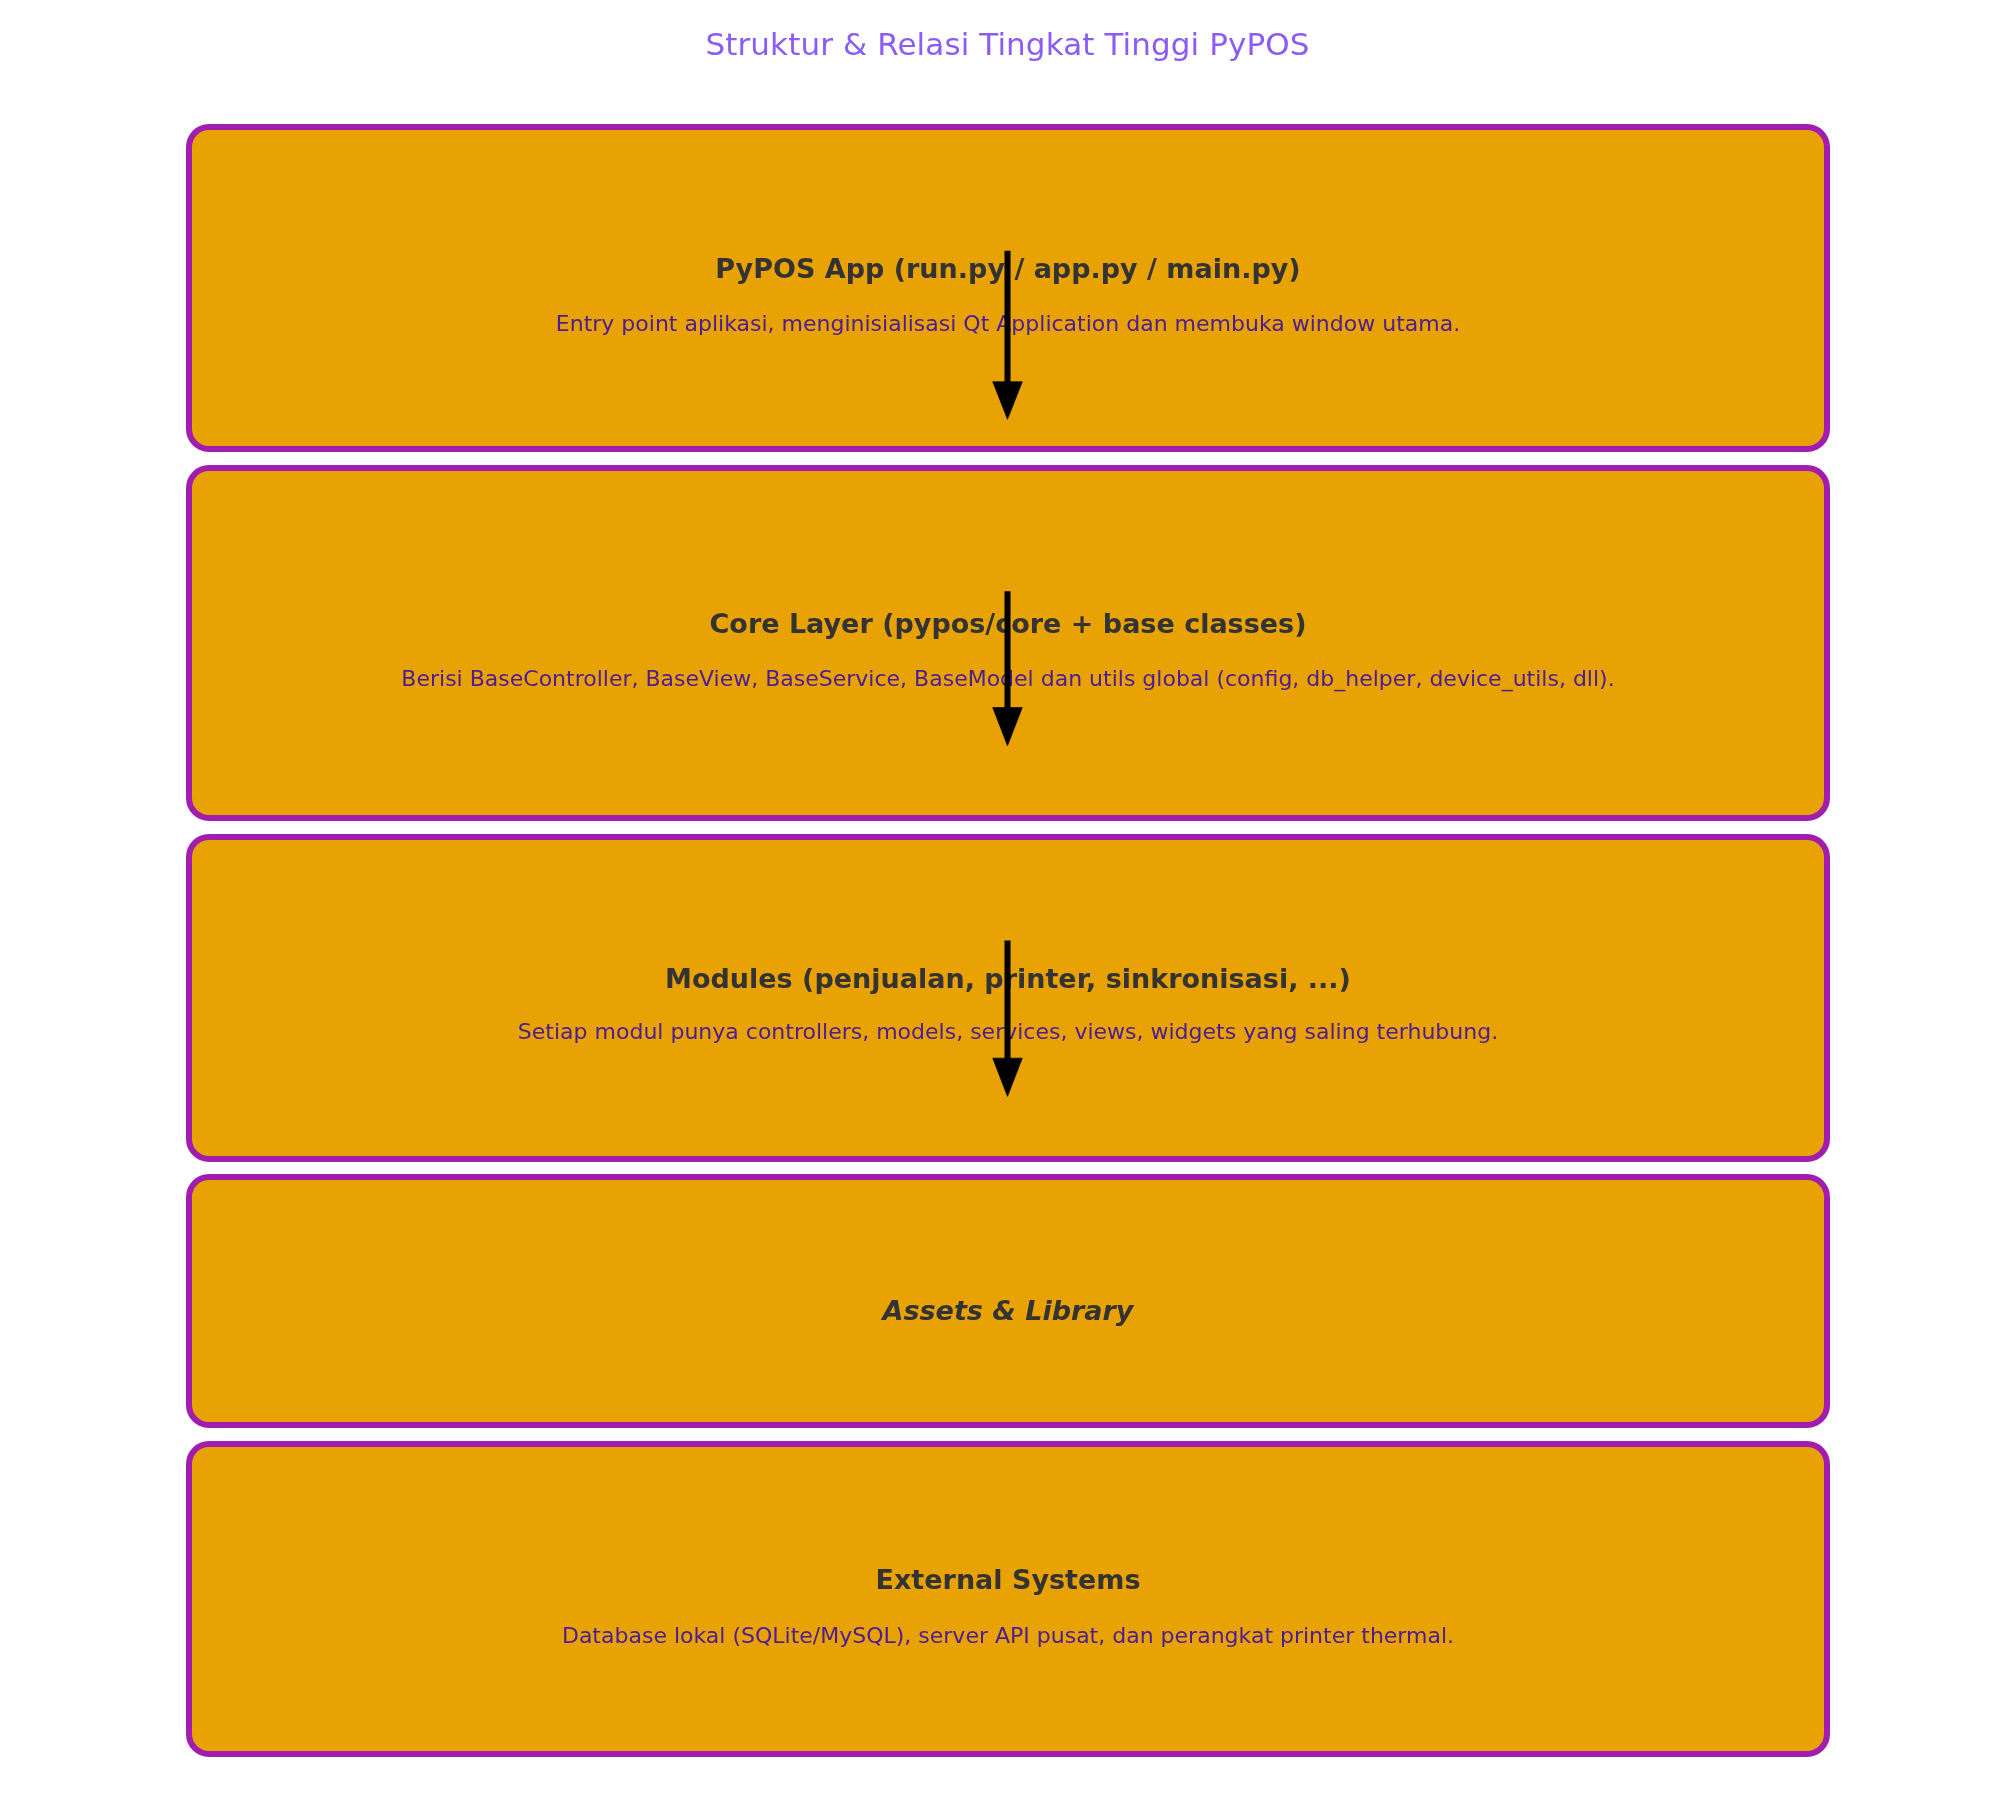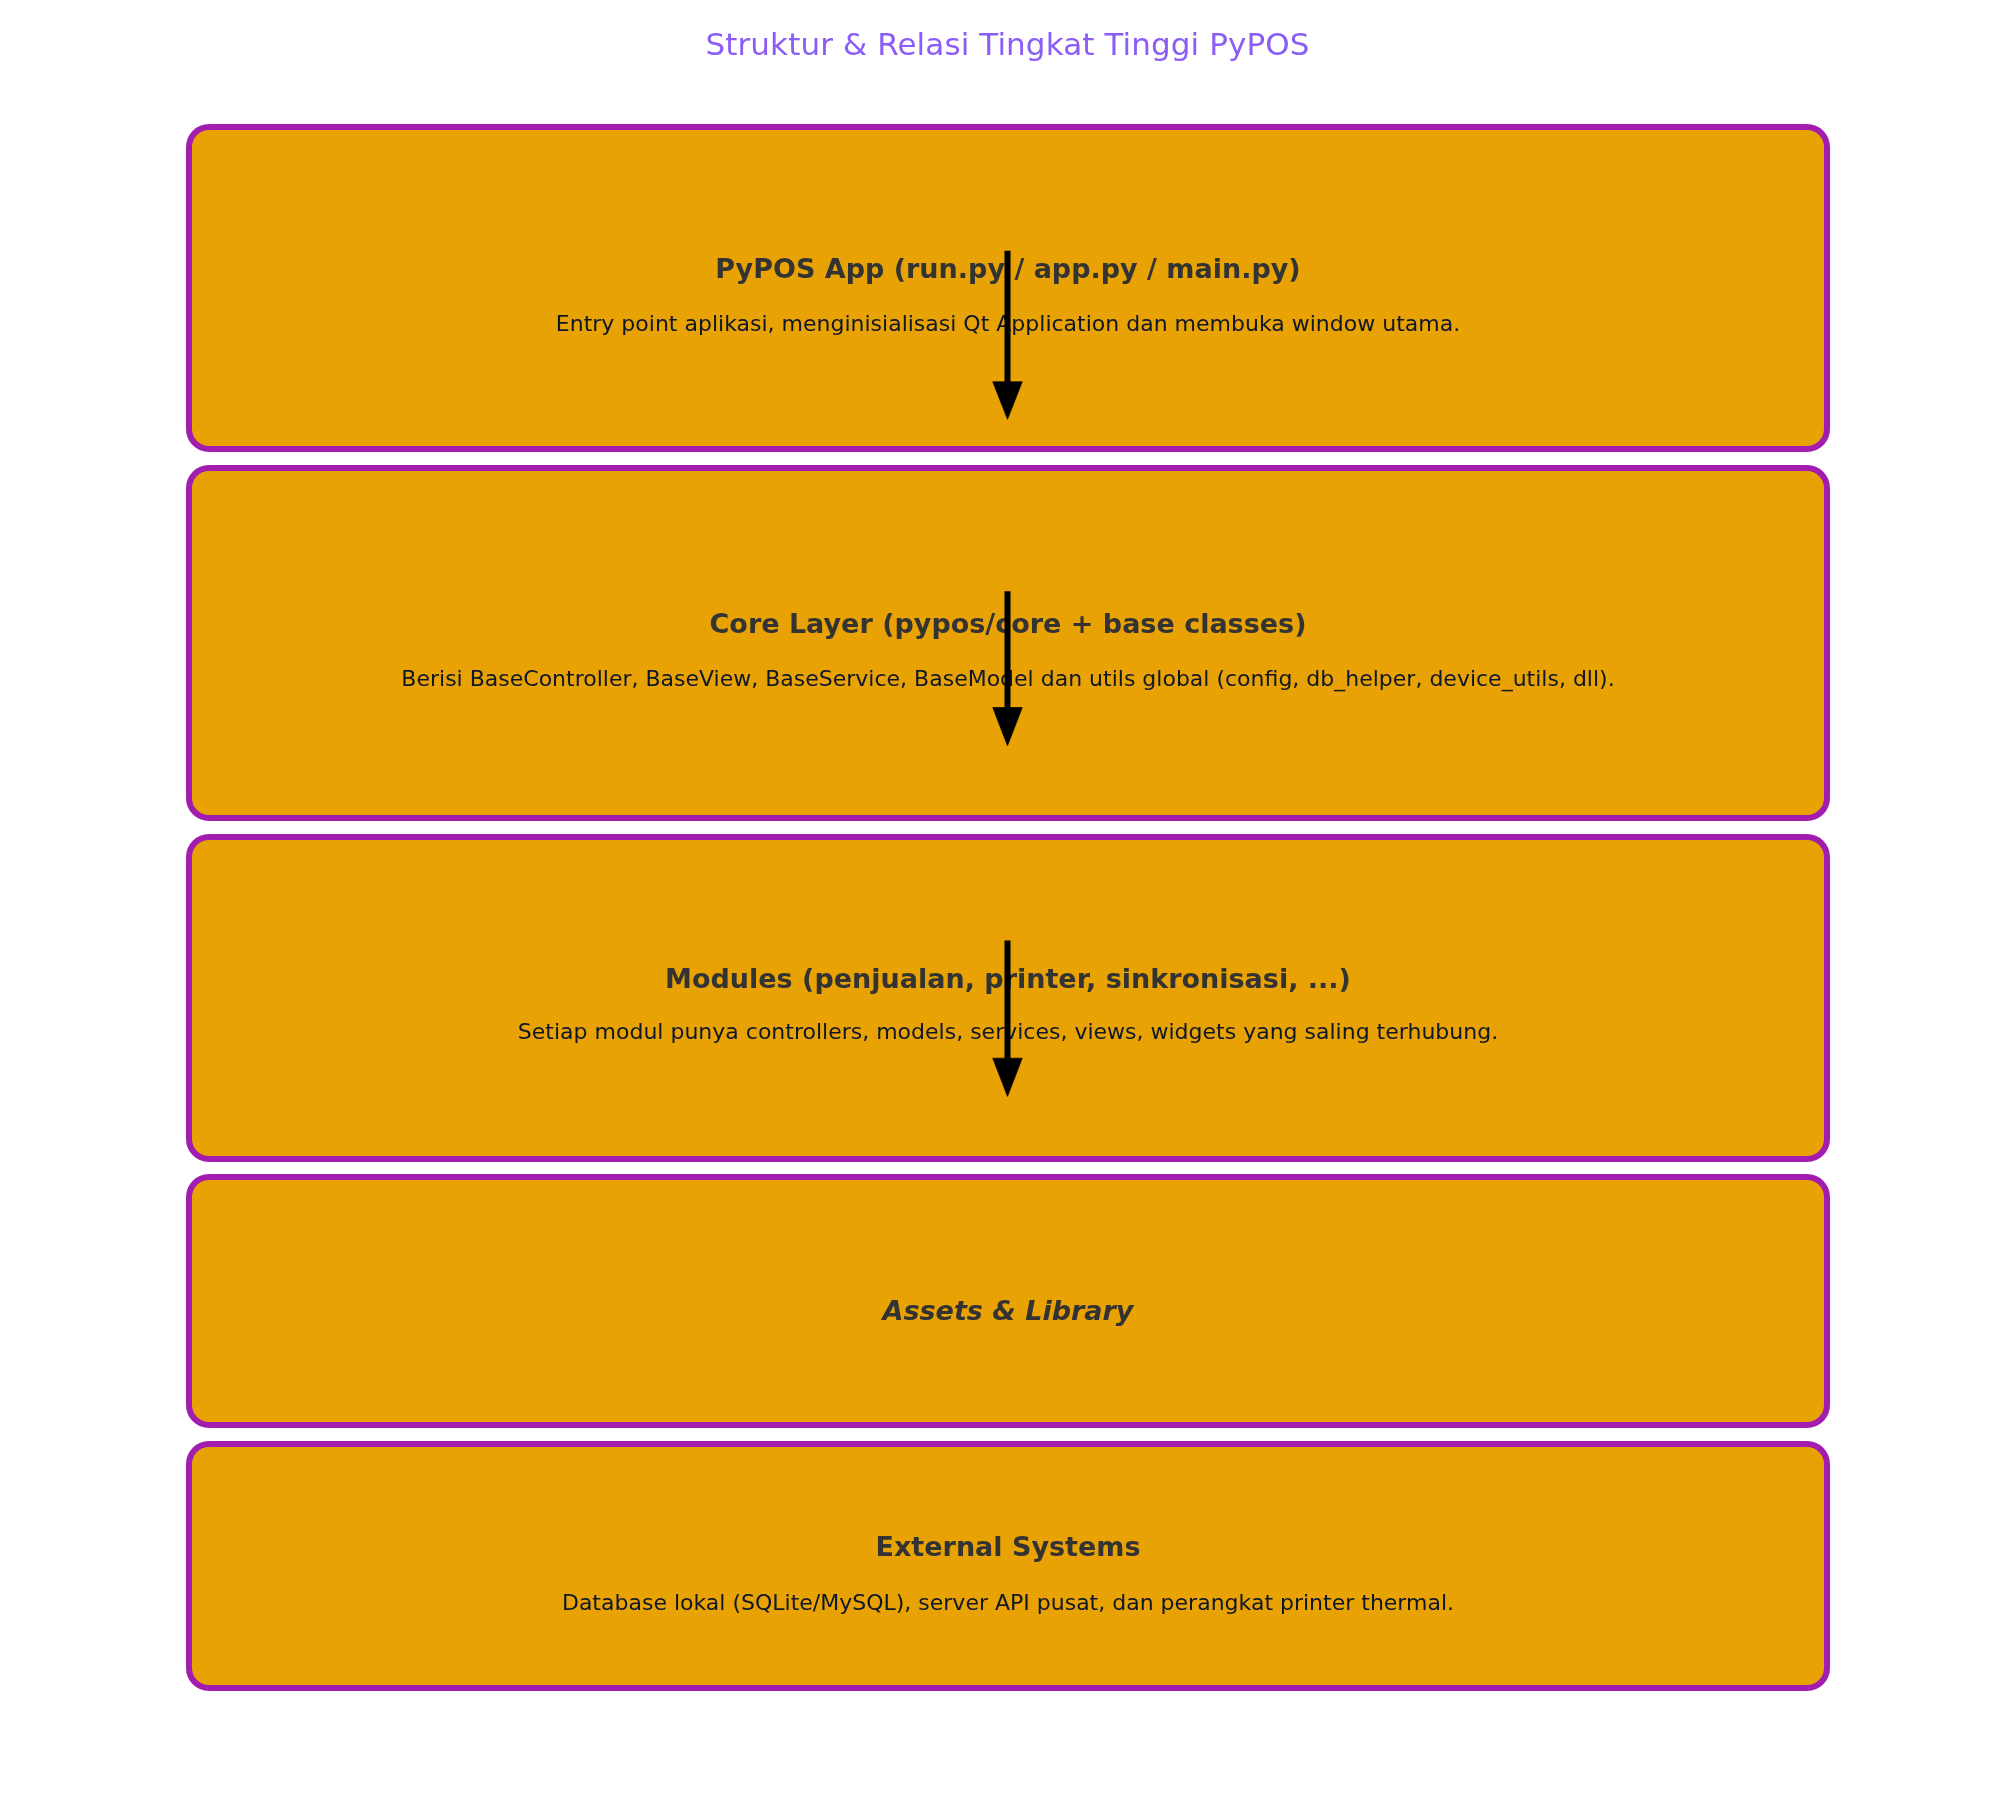--- a/index.html
+++ b/index.html
@@ -55,37 +55,37 @@
     flex-direction: column;
     align-items: center;
     justify-content: center;
     overflow: hidden;
   }
 
   .layer-box.h1 { height: 328px; }
   .layer-box.h2 { height: 356px; }
   .layer-box.h3 { height: 328px; }
   .layer-box.h4 { height: 254px; font-style: italic; }
-  .layer-box.h5 { height: 250px; }
+  .layer-box.h5 { height: 316px; }
 
   .layer-title {
     font-size: 27px;
     font-weight: bold;
     color: #333333;
     text-align: center;
     line-height: 1.1;
     margin: 0;
     padding: 0 27px;
     white-space: nowrap;
   }
 
   .layer-desc {
     font-size: 22px;
     font-weight: 400;
-    color: #0f172a;
+    color: #4c1d95;
     text-align: right;
     line-height: 1.2;
     margin: 4px;
     padding: 0 27px;
     white-space: nowrap;
   }
 
   
   .box-1 .layer-title { margin-top: 19px; }
   .box-1 .layer-desc  { margin-top: 27.5px; }

